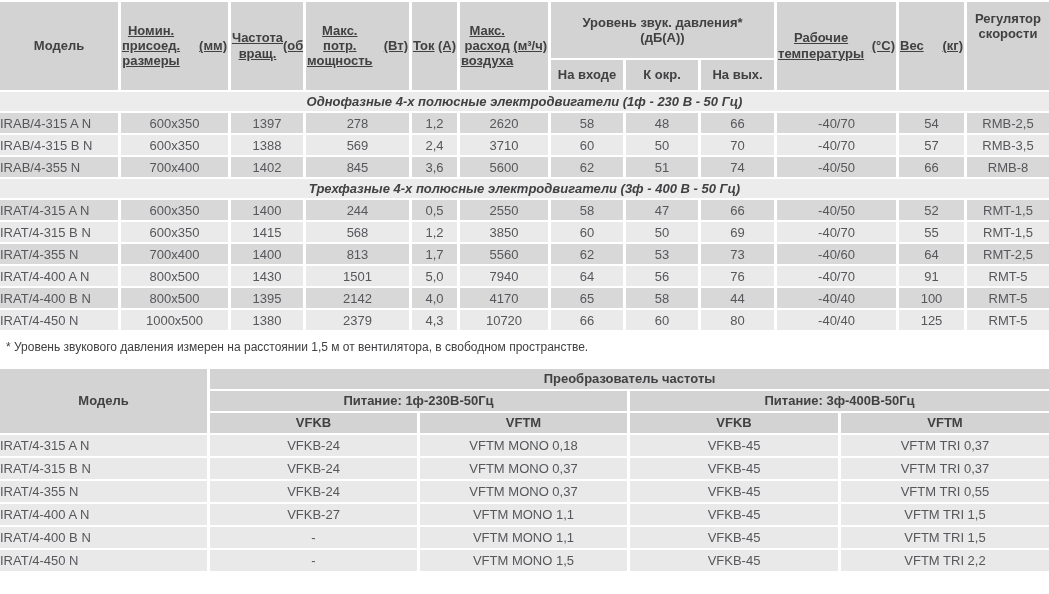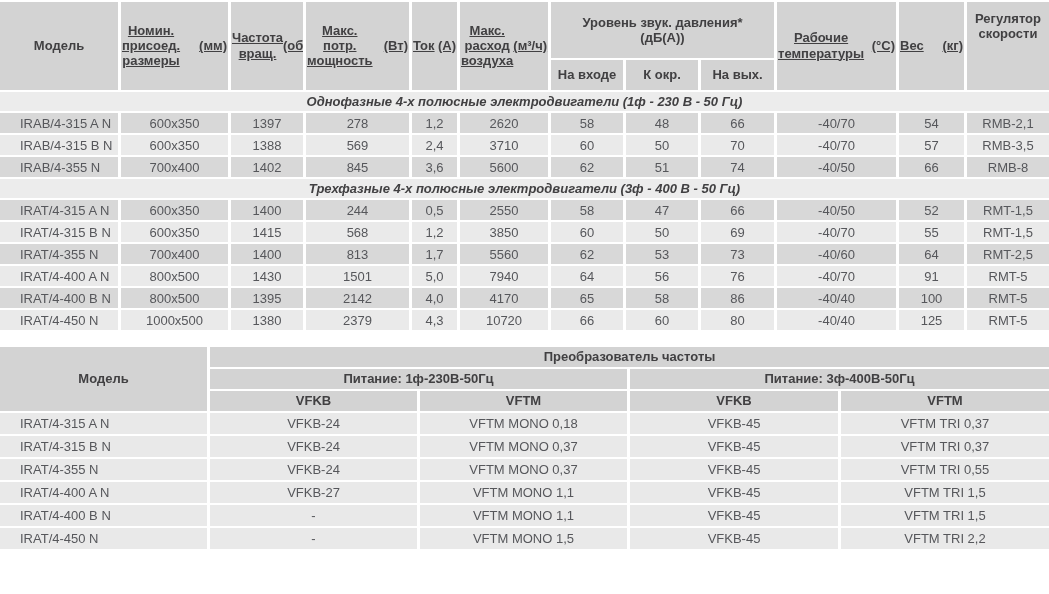--- a/index.html
+++ b/index.html
@@ -21,21 +21,21 @@
   #t1 .h1 th{height:56px;}
   #t1 .h2 th{height:30px;margin-top:46px;}
   .hv{display:flex;flex-direction:row;justify-content:space-between;align-items:center;height:84px;padding:5px 1px 6px;text-decoration:underline;}
   .hc{display:flex;flex-direction:column;justify-content:center;align-items:center;height:84px;}
   .hc1{display:flex;flex-direction:column;justify-content:center;align-items:center;height:50px;}
   .ht{display:flex;flex-direction:column;justify-content:flex-start;align-items:center;height:84px;padding-top:7px;}
   
   td.section{background:var(--section-bg);font-weight:bold;height:19px;color:var(--header-text);font-style:italic;}
   tr.dark td{background:var(--row-dark);}
   tr.light td{background:var(--row-light);}
-  td.model{text-align:left;padding-left:20px;}
+  td.model{text-align:left;padding-left:0;}
   
   .footnote{font-size:12px;color:var(--header-text);padding:8px 0 0 6px;}
   
   #t2{margin-top:13px;}
   #t2 thead th{height:20px;}
   #t2 td{background:var(--row-t2);height:21px;}
 </style>
 </head>
 <body>
 
@@ -141,21 +141,21 @@
           <td>600x350</td>
           <td>1397</td>
           <td>278</td>
           <td>1,2</td>
           <td>2620</td>
           <td>58</td>
           <td>48</td>
           <td>66</td>
           <td>-40/70</td>
           <td>54</td>
-          <td>RMB-2,1</td>
+          <td>RMB-2,5</td>
         </tr>
         <tr class="light">
           <td class="model">IRAB/4-315 B N</td>
           <td>600x350</td>
           <td>1388</td>
           <td>569</td>
           <td>2,4</td>
           <td>3710</td>
           <td>60</td>
           <td>50</td>
@@ -239,21 +239,21 @@
         </tr>
         <tr class="dark">
           <td class="model">IRAT/4-400 B N</td>
           <td>800x500</td>
           <td>1395</td>
           <td>2142</td>
           <td>4,0</td>
           <td>4170</td>
           <td>65</td>
           <td>58</td>
-          <td>86</td>
+          <td>44</td>
           <td>-40/40</td>
           <td>100</td>
           <td>RMT-5</td>
         </tr>
         <tr class="light">
           <td class="model">IRAT/4-450 N</td>
           <td>1000x500</td>
           <td>1380</td>
           <td>2379</td>
           <td>4,3</td>
@@ -261,20 +261,21 @@
           <td>66</td>
           <td>60</td>
           <td>80</td>
           <td>-40/40</td>
           <td>125</td>
           <td>RMT-5</td>
         </tr>
       </tbody>
   </table>
 
+  <div class="footnote">* Уровень звукового давления измерен на расстоянии 1,5 м от вентилятора, в свободном пространстве.</div>
 
   <table id="t2">
     <colgroup>
       <col style="width:207px">
         <col style="width:207px">
         <col style="width:207px">
         <col style="width:208px">
         <col style="width:208px">
     </colgroup>
     <thead>

